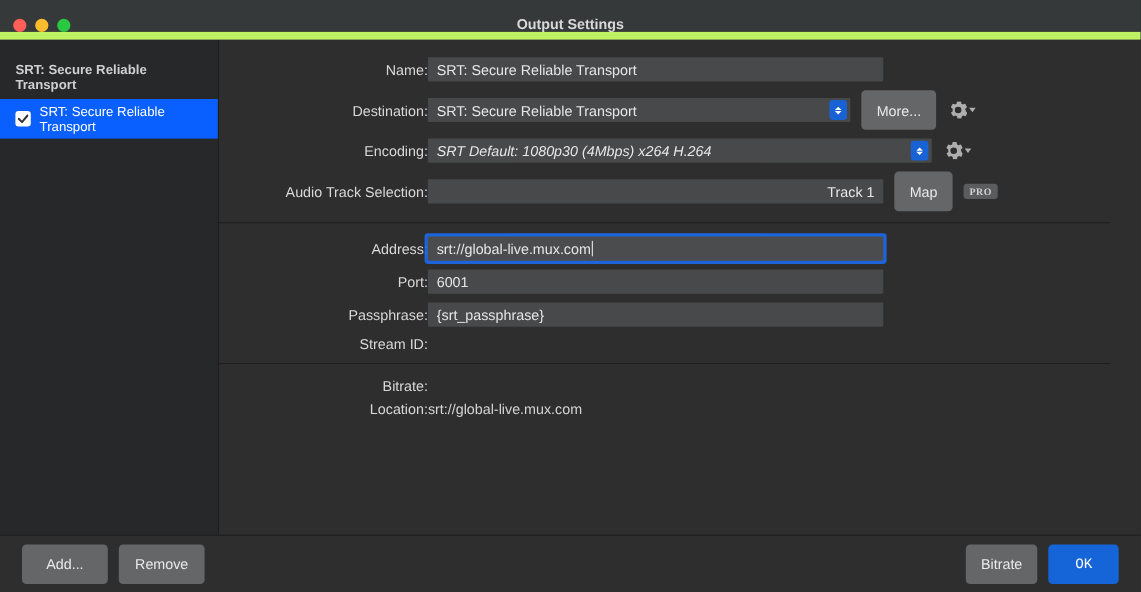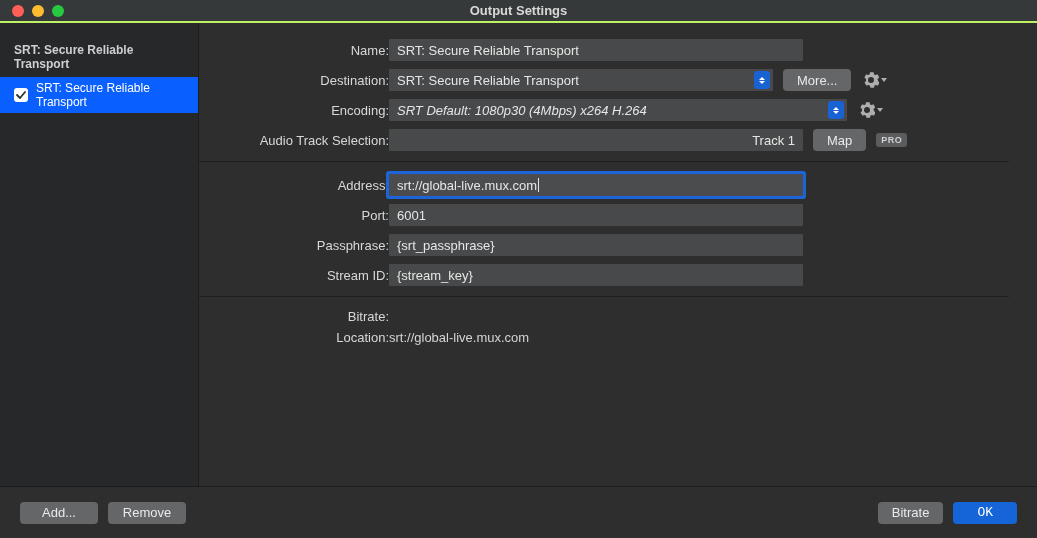--- a/index.html
+++ b/index.html
@@ -8,26 +8,26 @@
       height: 538px;
       background: #2e2e2e;
       font-family: -apple-system, BlinkMacSystemFont, "Helvetica Neue", Arial, sans-serif;
       font-size: 13px;
       color: #e6e6e6;
       overflow: hidden;
       display: flex;
       flex-direction: column;
     }
     .titlebar {
-      height: 23px;
+      height: 36px;
       background: #36393a;
       display: flex;
-      align-items: center;
+      align-items: flex-end;
       position: relative;
-      border-bottom: 2px solid #bef264;
+      border-bottom: 7px solid #bef264;
     }
     .traffic-lights {
       display: flex;
       gap: 8px;
       padding-left: 12px;
     }
     .traffic-light {
       width: 12px;
       height: 12px;
       border-radius: 50%;
@@ -153,21 +153,21 @@
       border-right: 3px solid transparent;
     }
     .select-arrows::before { border-bottom: 3px solid #fff; }
     .select-arrows::after { border-top: 3px solid #fff; }
     .btn {
       background: #656667;
       border: none;
       color: #eaeaea;
       font-size: 13px;
       padding: 3px 14px;
-      height: 22px;
+      height: 36px;
       border-radius: 4px;
       cursor: pointer;
       font-family: inherit;
     }
     .btn.primary {
       background: #1565d8;
       color: #fff;
       padding: 3px 24px;
       font-family: Liberation Mono, monospace;
     }
@@ -188,20 +188,21 @@
       margin-left: 2px;
     }
     .pro-badge {
       background: #5a5c5d;
       color: #d0d0d0;
       font-size: 9px;
       font-weight: 600;
       padding: 2px 5px;
       border-radius: 3px;
       letter-spacing: 0.5px;
+      font-family: Liberation Serif, serif;
     }
     .divider {
       height: 1px;
       background: #1f1f1f;
       margin: 10px 0 12px 0;
     }
     .readonly-value {
       color: #d4d4d4;
       font-size: 13px;
       padding: 2px 0;
@@ -338,23 +339,20 @@
 
     <div class="form-row">
       <div class="label">Passphrase:</div>
       <div class="field-wrap">
         <input class="text-input w-full" value="{srt_passphrase}" style="">
       </div>
     </div>
 
     <div class="form-row">
       <div class="label">Stream ID:</div>
-      <div class="field-wrap">
-        <input class="text-input w-full" value="{stream_key}" style="">
-      </div>
     </div>
 
     <div class="divider"></div>
 
     <div class="form-row" style="margin-bottom:4px">
       <div class="label">Bitrate:</div>
       <div class="field-wrap">
         <span class="readonly-value"></span>
       </div>
     </div>

